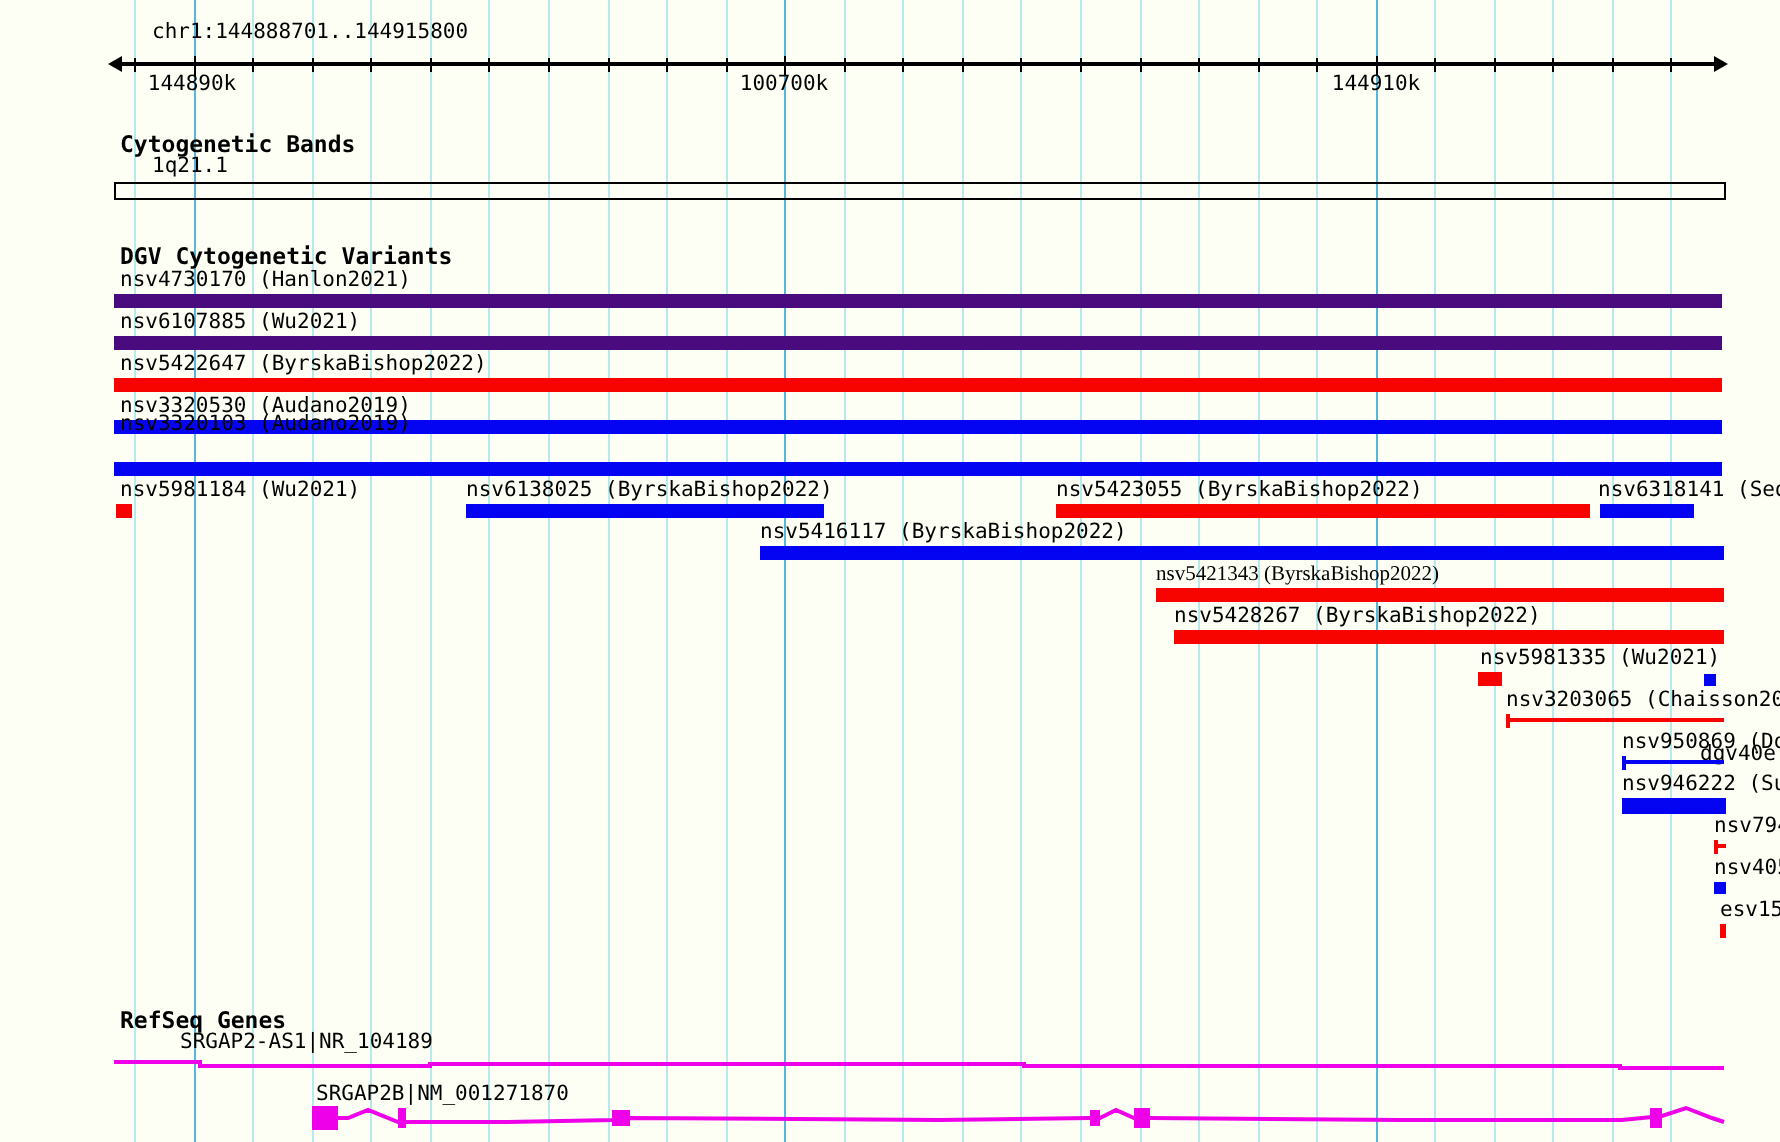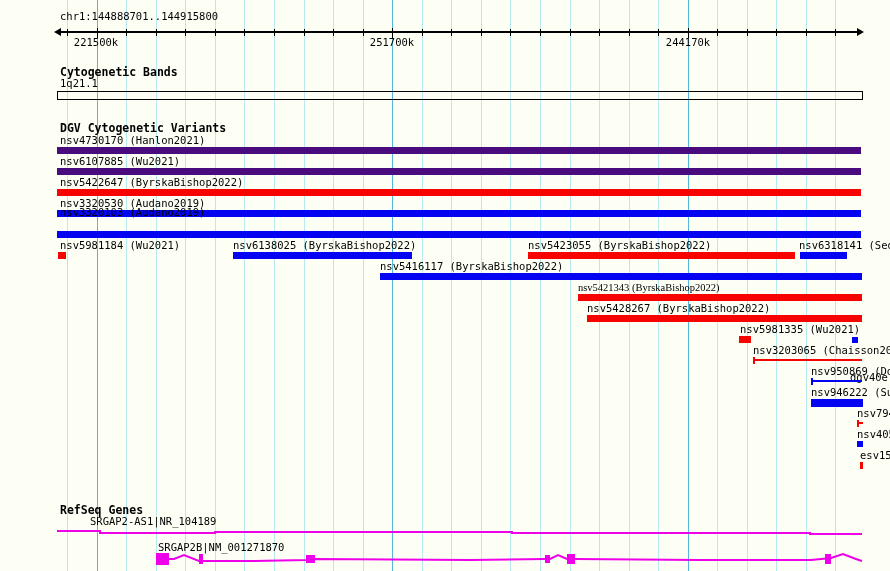--- a/index.html
+++ b/index.html
@@ -2,21 +2,21 @@
 <html><head>
 <meta charset="utf-8">
 <style>
   html,body{margin:0;padding:0;}
   #screen{
     position:relative;width:890px;height:571px;
     background:#fdfff5;overflow:hidden;
     font-family:"DejaVu Sans Mono","Liberation Mono",monospace;
     color:#000;
   }
-  .txt{position:absolute;font-size:10.5px;line-height:11px;white-space:nowrap;}
+  .txt{position:absolute;font-size:10.5px;line-height:11px;white-space:nowrap;margin-left:16px;}
   .hdr{position:absolute;font-size:11.5px;line-height:12px;font-weight:bold;white-space:nowrap;}
   .region{left:60px;top:11px;}
   .cyto-title{left:60px;top:66px;}
   .cyto-band{left:60px;top:78px;}
   .band-box{position:absolute;border:1px solid #000;background:transparent;}
   .dgv-title{left:60px;top:122px;}
   .refseq-title{left:60px;top:504px;}
   .gridline{position:absolute;top:0;height:571px;width:1px;}
   .gridline.minor{background:#b7e9ee;}
   .gridline.major{background:#57b7da;}
@@ -89,23 +89,23 @@
       <div class="ruler-tick" style="left: 569.5px; top: 29px; height: 7px;"></div>
       <div class="ruler-tick" style="left: 599px; top: 29px; height: 7px;"></div>
       <div class="ruler-tick" style="left: 628.6px; top: 29px; height: 7px;"></div>
       <div class="ruler-tick" style="left: 658.1px; top: 29px; height: 7px;"></div>
       <div class="ruler-tick" style="left: 687.7px; top: 28px; height: 10px;"></div>
       <div class="ruler-tick" style="left: 717.2px; top: 29px; height: 7px;"></div>
       <div class="ruler-tick" style="left: 746.8px; top: 29px; height: 7px;"></div>
       <div class="ruler-tick" style="left: 776.3px; top: 29px; height: 7px;"></div>
       <div class="ruler-tick" style="left: 805.9px; top: 29px; height: 7px;"></div>
       <div class="ruler-tick" style="left: 835.4px; top: 29px; height: 7px;"></div>
-      <div class="ruler-label" style="left: 96px; top: 37px;">221500k</div>
-      <div class="ruler-label" style="left: 392px; top: 37px;">251700k</div>
-      <div class="ruler-label" style="left: 688px; top: 37px;">244170k</div>
+      <div class="ruler-label" style="left: 96px; top: 37px;">144890k</div>
+      <div class="ruler-label" style="left: 392px; top: 37px;">100700k</div>
+      <div class="ruler-label" style="left: 688px; top: 37px;">144910k</div>
     </div>
 
   <div class="hdr cyto-title">Cytogenetic Bands</div>
   <div class="txt cyto-band">1q21.1</div>
   <div class="band-box" id="band-box" style="left: 57px; top: 91px; width: 804px; height: 7px;"></div>
 
   <div class="hdr dgv-title">DGV Cytogenetic Variants</div>
   <div id="variant-layer">
       <div class="vlabel" style="left: 60px; top: 135px;">nsv4730170 (Hanlon2021)</div>
       <div class="vbar" style="left: 57px; top: 147px; width: 804px; height: 7px; background: rgb(74, 11, 127);"></div>

